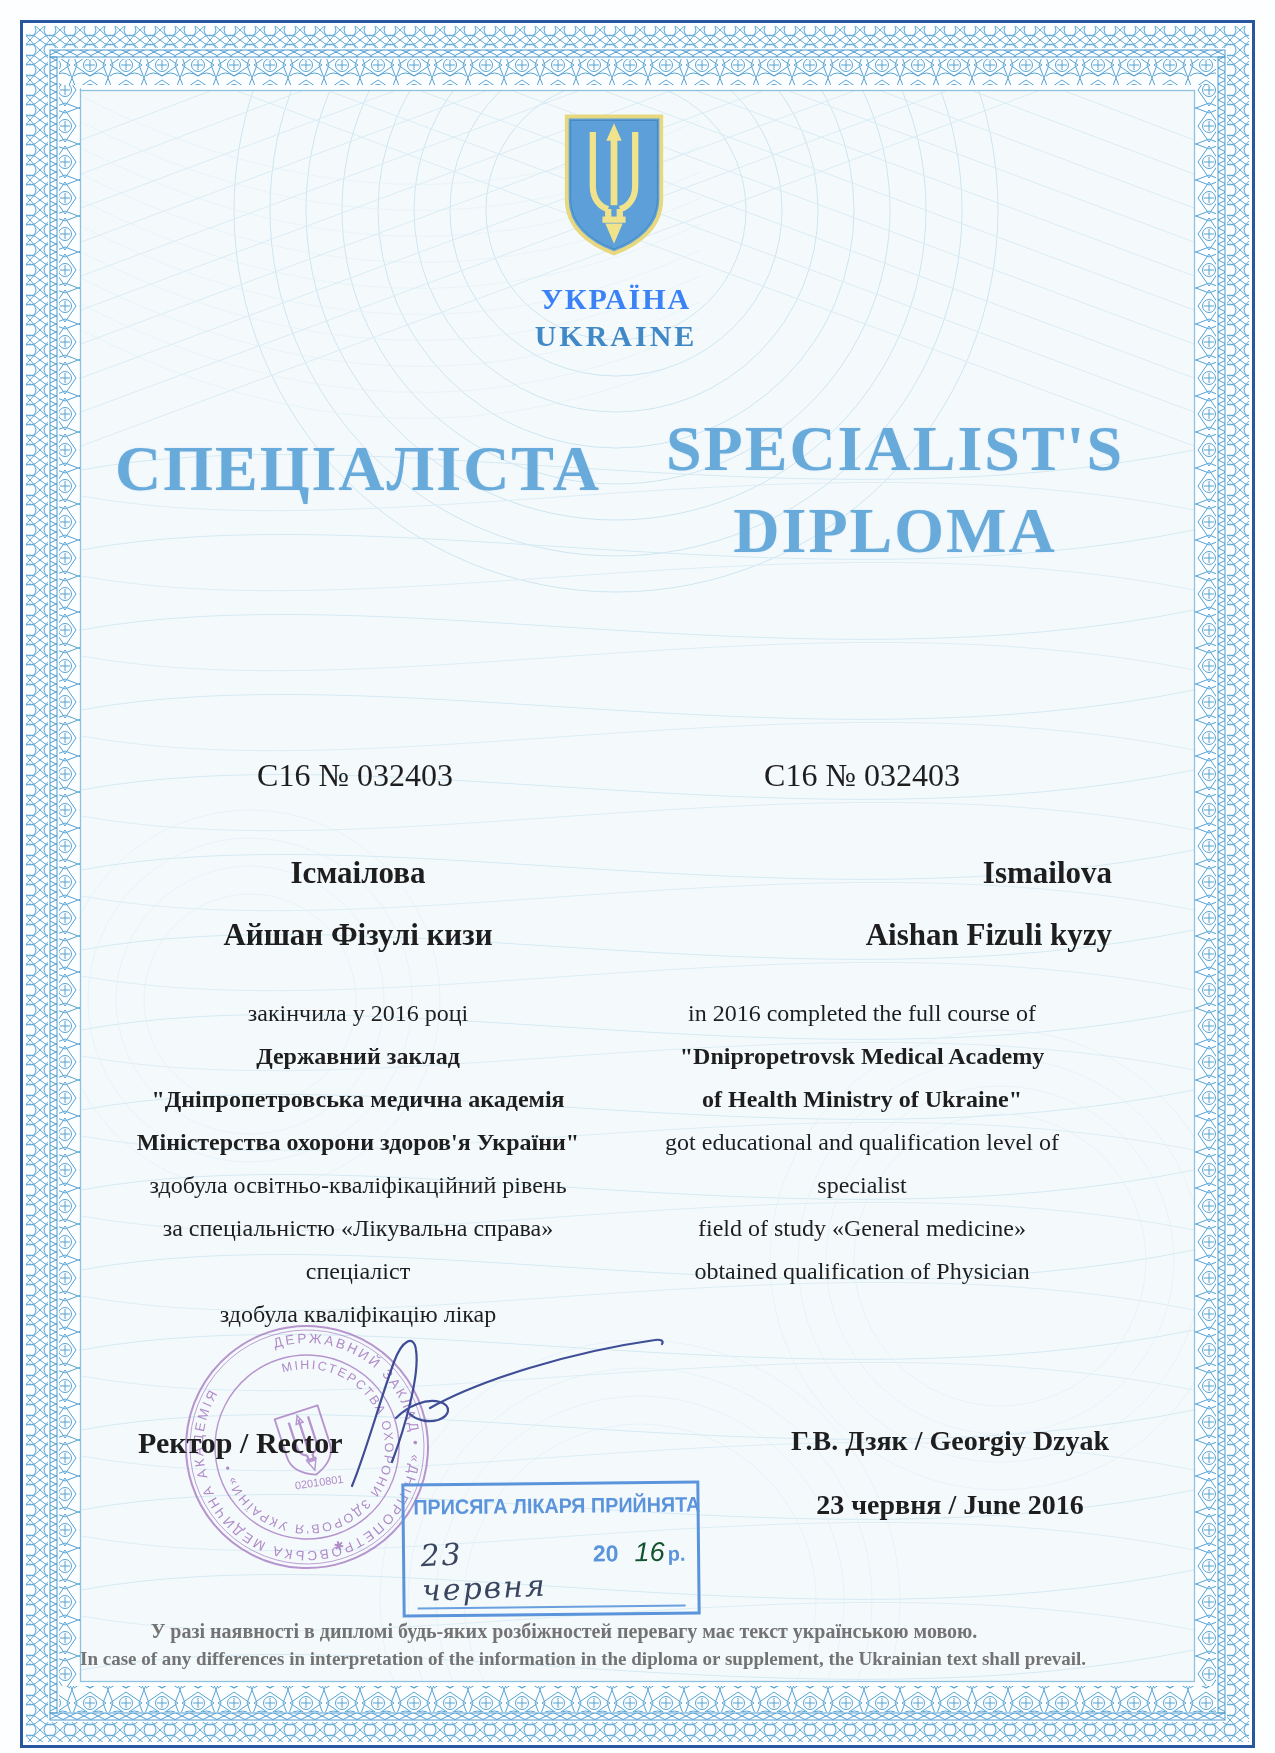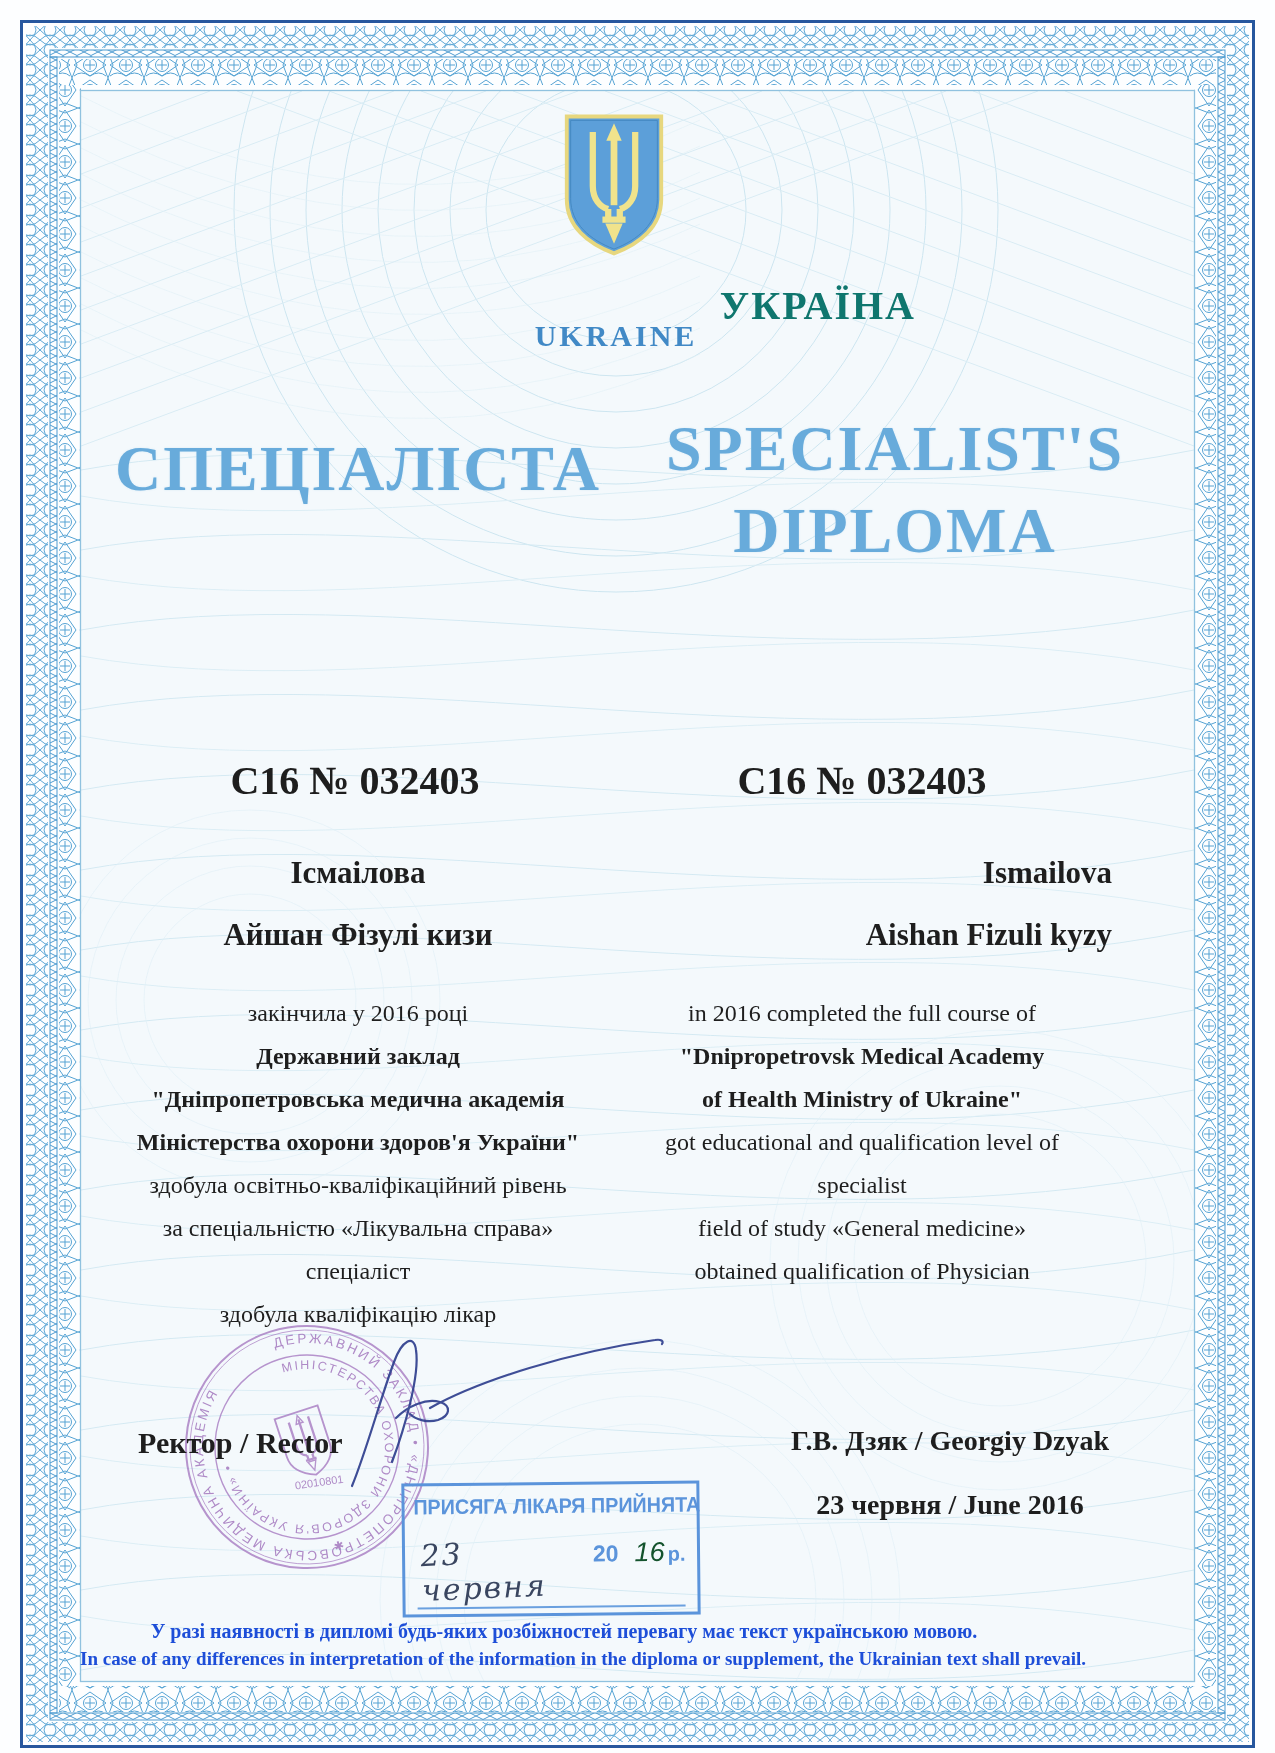--- a/index.html
+++ b/index.html
@@ -1,27 +1,27 @@
 <!DOCTYPE html>
 <html><head>
 <meta charset="utf-8">
 <style>
   html,body{margin:0;padding:0;background:#ffffff;}
   .page{position:relative;width:1275px;height:1753px;background:#fdfeff;overflow:hidden;
         font-family:"Liberation Serif",serif;color:#1e1e1e;}
   .abs{position:absolute;}
   .ctr{text-align:center;}
   svg{display:block;}
-  .country-uk{left:316px;top:282px;width:600px;font-size:40px;font-weight:bold;color:#0f766e;letter-spacing:2px;text-align:right;}
+  .country-uk{left:316px;top:282px;width:600px;font-size:30px;font-weight:bold;color:#3b82f6;letter-spacing:2px;}
   .country-en{left:316px;top:319px;width:600px;font-size:30px;font-weight:bold;color:#4189c6;letter-spacing:3px;}
   .big-title{font-weight:bold;color:#68abdb;font-size:64px;line-height:82px;letter-spacing:2px;
              text-shadow:0 0 2px rgba(210,232,245,.9);white-space:nowrap;}
   .title-uk{left:58px;top:428px;width:600px;}
   .title-en{left:645px;top:408px;width:500px;}
-  .dip-number{top:757px;font-size:40px;font-weight:bold;white-space:nowrap;}
+  .dip-number{top:757px;font-size:32px;font-weight:normal;white-space:nowrap;}
   .num-uk{left:105px;width:500px;}
   .num-en{left:612px;width:500px;}
   .name-block{font-size:31px;font-weight:bold;line-height:62px;}
   .name-uk{left:108px;top:842px;width:500px;}
   .name-en{left:612px;top:842px;width:500px;text-align:right;}
   .body-col{width:500px;font-size:24px;line-height:43px;}
   .body-uk{left:108px;top:992px;}
   .body-en{left:612px;top:992px;}
   .body-col .line{display:block;white-space:nowrap;}
   .body-col .b{font-weight:bold;}
@@ -32,21 +32,21 @@
         transform:rotate(-0.6deg);box-sizing:border-box;}
   .oath-label{margin-top:9px;text-align:center;font-family:"Liberation Sans",sans-serif;
               font-weight:bold;font-size:21px;color:#5b94db;transform:scaleX(0.94);white-space:nowrap;}
   .hand-row{margin:16px auto 0 auto;width:92%;border-bottom:2px solid #6aa0df;
             display:flex;align-items:baseline;justify-content:flex-start;padding-bottom:2px;}
   .hand-ink{font-family:"DejaVu Serif",serif;font-style:italic;color:#3a4660;font-size:30px;
             letter-spacing:2px;transform:rotate(-2deg);margin-left:4px;}
   .print-year{font-family:"Liberation Sans",sans-serif;color:#5b94db;font-weight:bold;font-size:23px;margin-left:14px;}
   .hand-year{font-family:Liberation Sans, sans-serif;font-style:italic;color:#14532d;font-size:27px;margin-left:16px;}
   .print-r{font-family:"Liberation Sans",sans-serif;color:#5b94db;font-weight:bold;font-size:20px;margin-left:3px;}
-  .footer-line{left:80px;width:968px;font-weight:bold;color:#1d4ed8;white-space:nowrap;}
+  .footer-line{left:80px;width:968px;font-weight:bold;color:#737373;white-space:nowrap;}
   .footer-uk{top:1620px;font-size:20px;}
   .footer-en{top:1648px;font-size:19px;}
 </style>
 </head>
 <body>
 
 <div class="page">
 
   <svg class="abs" width="1275" height="1753" viewBox="0 0 1275 1753" style="left:0;top:0">
     <defs>

